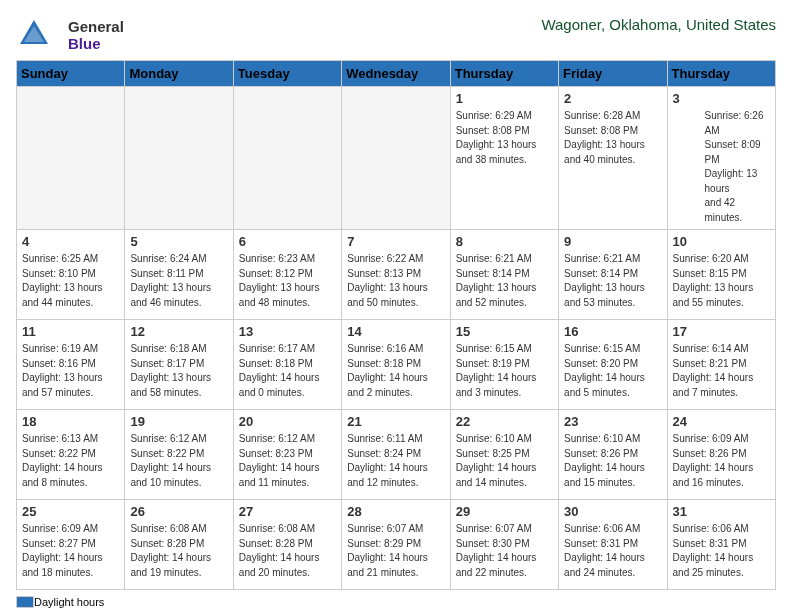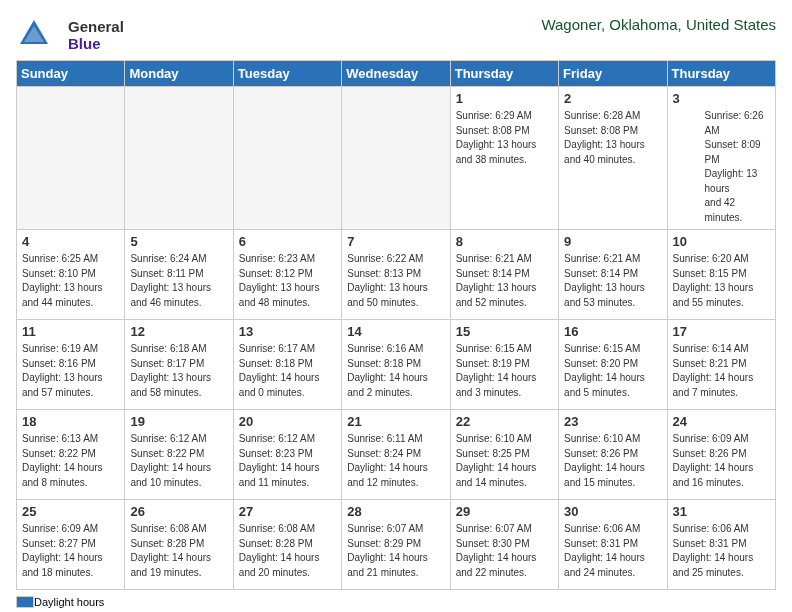--- a/index.html
+++ b/index.html
@@ -52,21 +52,21 @@
       font-size: 15px;
       color: #14532d;
     }
     table {
       width: 100%;
       border-collapse: collapse;
       table-layout: fixed;
     }
     th {
       background-color: #2a72b8;
-      color: #ffffff;
+      color: #000000;
       font-size: 13px;
       font-weight: bold;
       padding: 5px 4px;
       text-align: left;
       border: 1px solid #ccc;
     }
     td {
       border: 1px solid #ccc;
       vertical-align: top;
       padding: 4px 5px;

